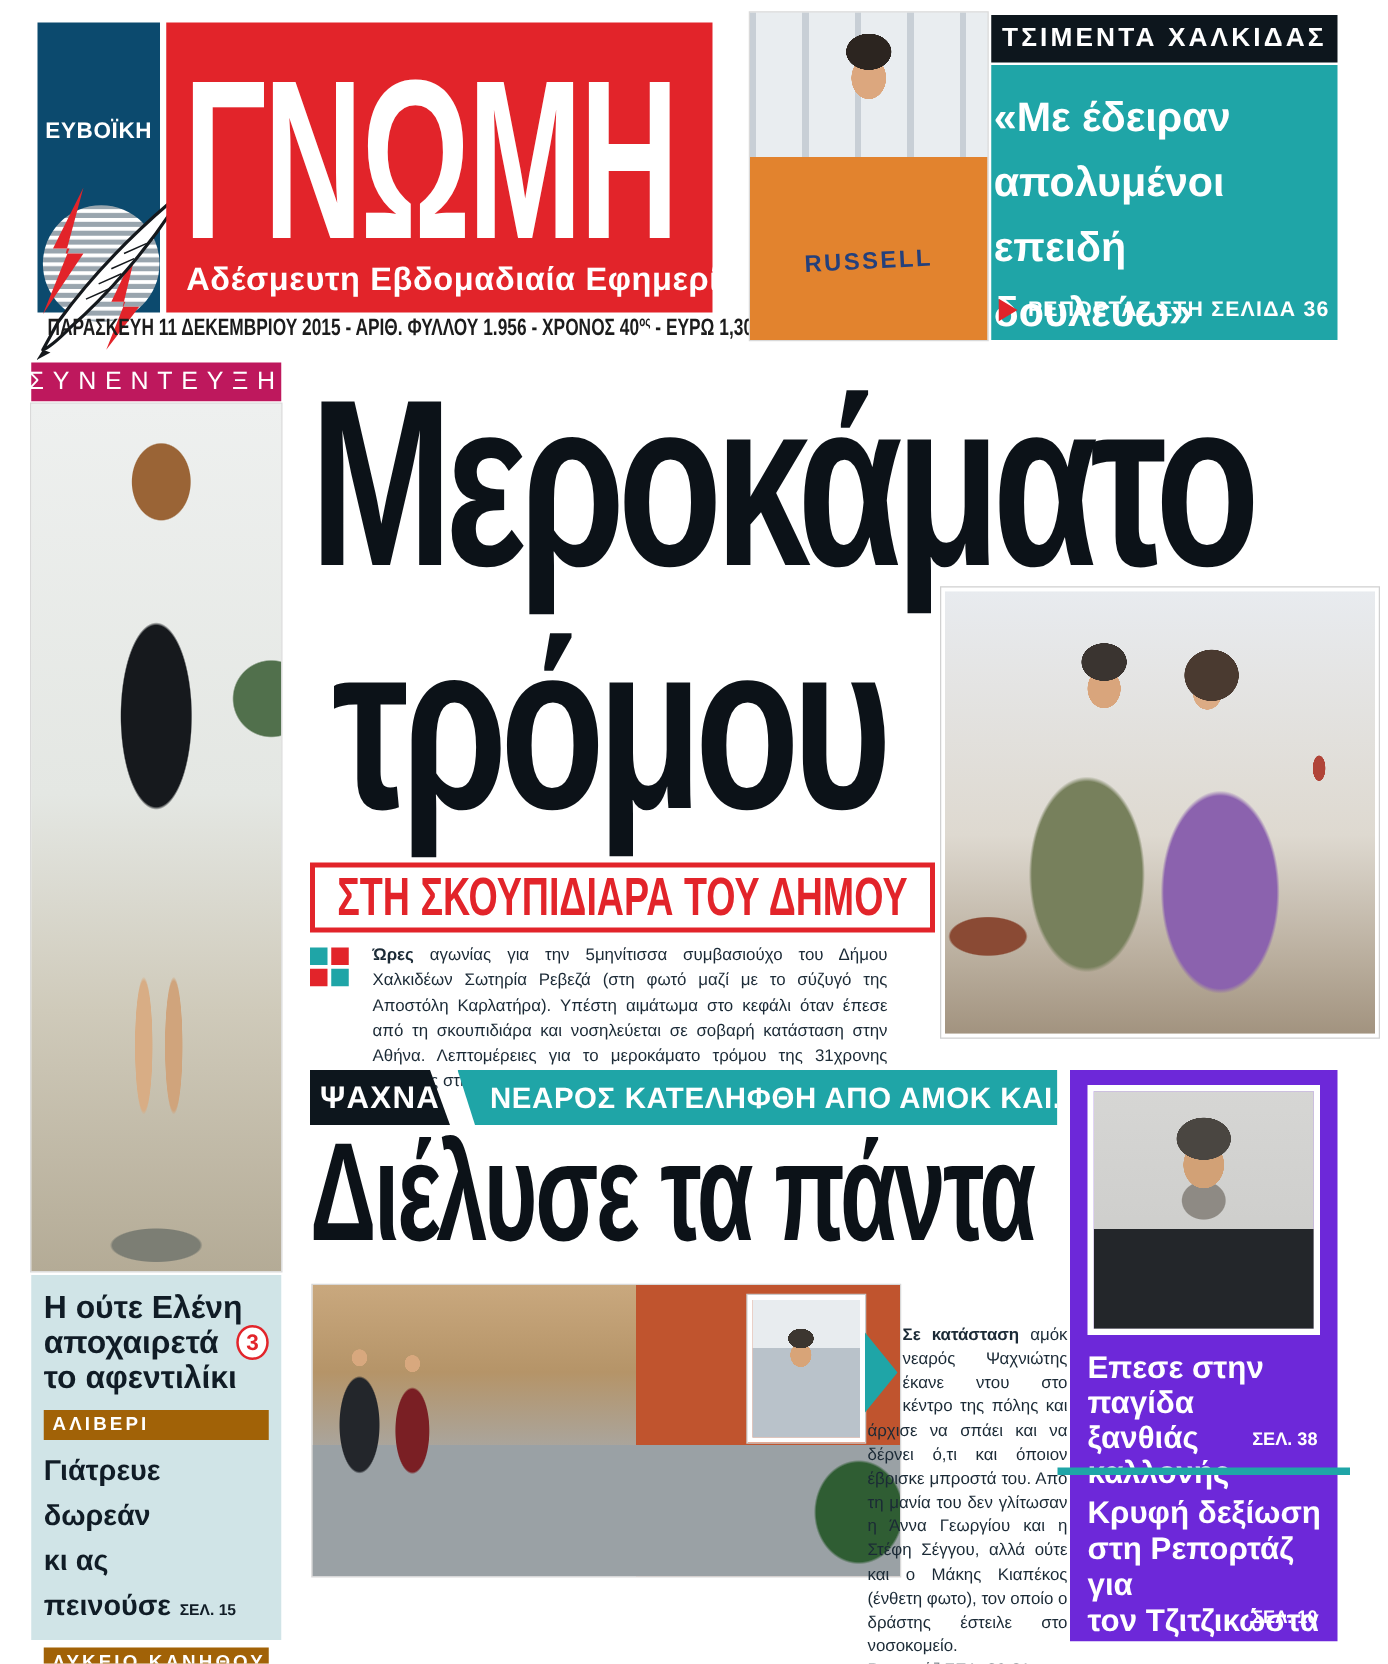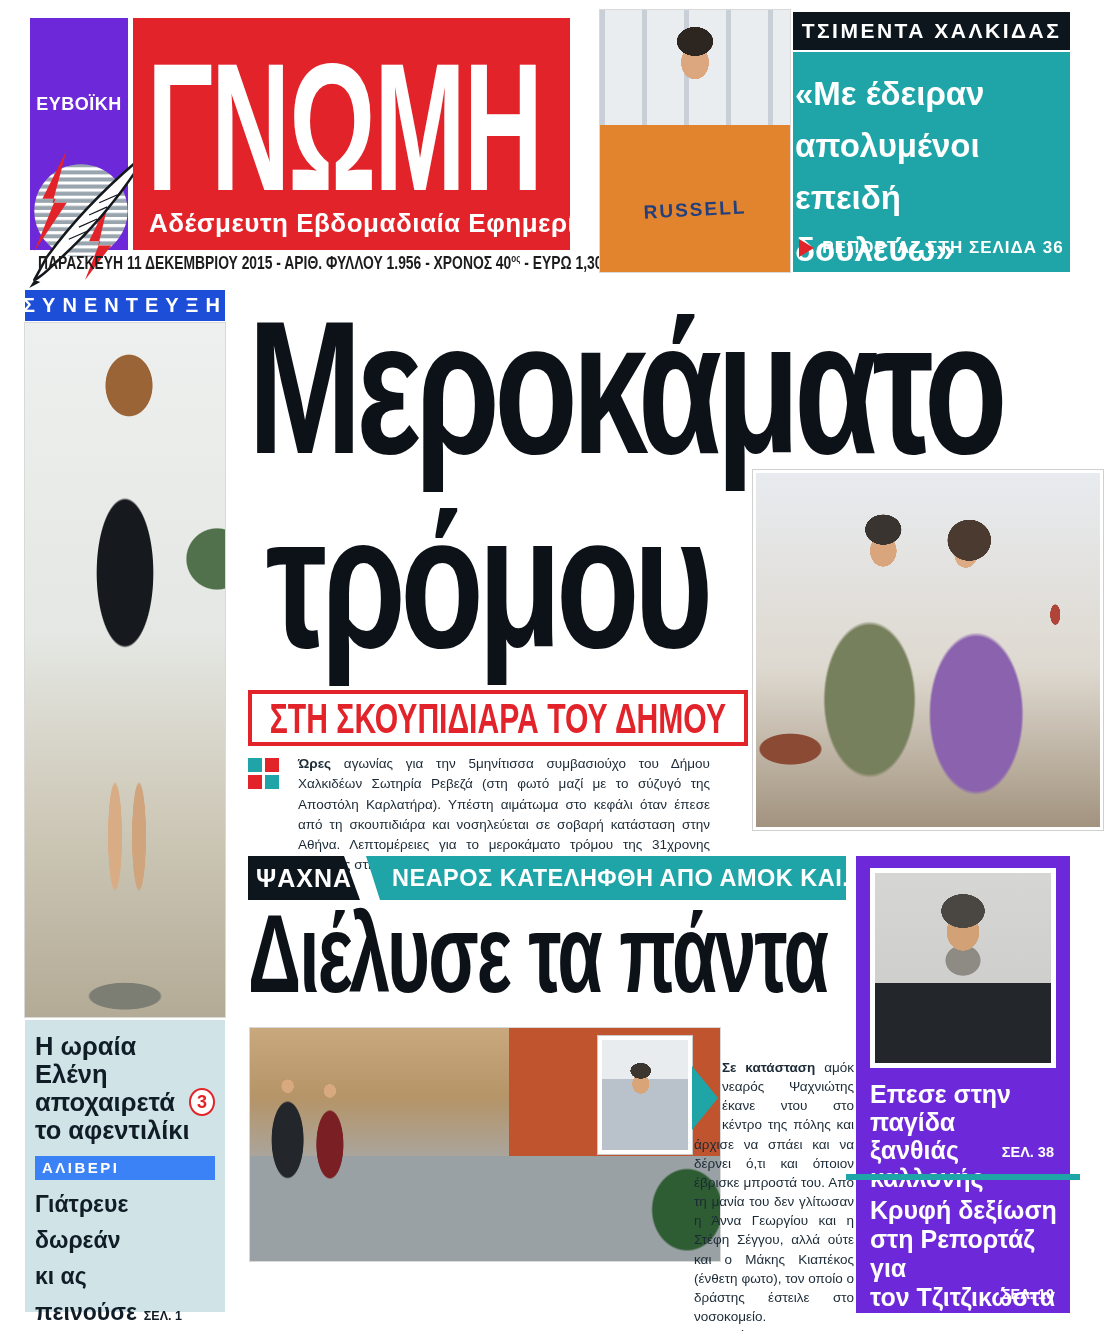--- a/index.html
+++ b/index.html
@@ -2,21 +2,21 @@
 <html><head>
 <meta charset="utf-8">
 <style>
   html,body{margin:0;padding:0;background:#ffffff;}
   .page{position:relative;width:1110px;height:1331px;background:#fff;overflow:hidden;
         font-family:"Liberation Sans",sans-serif;color:#12202c;}
   .abs{position:absolute;}
   .b{font-weight:bold;}
 
   
-  .brand-gray{left:30px;top:18px;width:98px;height:232px;background:#6d28d9;overflow:visible;}
+  .brand-gray{left:30px;top:18px;width:98px;height:232px;background:#0c4a6e;overflow:visible;}
   .region-label{position:absolute;left:0;top:76px;width:100%;text-align:center;color:#fff;
                 font-weight:bold;font-size:18px;letter-spacing:.5px;}
   .brand-logo{position:absolute;left:-2px;top:128px;width:112px;height:142px;overflow:visible;}
   .brand-red{left:133px;top:18px;width:437px;height:232px;background:#e2242a;}
   .brand-title{position:absolute;left:14px;top:20px;font-weight:bold;color:#fff;font-size:112px;
                line-height:1;letter-spacing:-2px;transform:scale(.98,1.62);transform-origin:left top;white-space:nowrap;}
   .brand-subtitle{position:absolute;left:16px;top:190px;width:410px;color:#fff;font-weight:bold;
                   font-size:26px;letter-spacing:.5px;white-space:nowrap;}
   .dateline{left:38px;top:252px;width:700px;font-weight:bold;font-size:19px;color:#1c1c1c;
             transform:scaleX(.73);transform-origin:left top;white-space:nowrap;}
@@ -38,42 +38,42 @@
   .tr-teal{left:793px;top:52px;width:277px;height:220px;background:#1fa5a7;}
   .tr-quote{position:absolute;left:2px;top:16px;width:273px;text-align:left;color:#fff;
             font-weight:bold;font-size:33px;line-height:52px;}
   .tr-report{position:absolute;left:0;top:186px;width:100%;display:flex;align-items:center;
              justify-content:center;gap:8px;}
   .tri-right-red{width:0;height:0;border-top:9px solid rgba(0,0,0,0);border-bottom:9px solid rgba(0,0,0,0);
                  border-left:15px solid #e2242a;}
   .tr-report-label{color:#fff;font-weight:bold;font-size:17px;letter-spacing:1px;white-space:nowrap;}
 
   
-  .iv-kicker{left:25px;top:290px;width:200px;height:31px;background:#1d4ed8;color:#fff;
-             display:flex;align-items:center;justify-content:center;font-weight:bold;
+  .iv-kicker{left:25px;top:290px;width:200px;height:31px;background:#be185d;color:#fff;
+             display:flex;align-items:center;justify-content:center;font-weight:normal;
              font-size:20px;letter-spacing:7px;}
   .photo-woman{left:25px;top:323px;width:200px;height:694px;outline:1px solid #d9d9d9;
     background:
       radial-gradient(ellipse 42px 55px at 52% 9%, #9a6436 55%, rgba(0,0,0,0) 57%),
       radial-gradient(ellipse 16px 20px at 52% 9.5%, #e0b08a 60%, rgba(0,0,0,0) 61%),
       radial-gradient(ellipse 48px 125px at 50% 36%, #16191d 58%, rgba(0,0,0,0) 60%),
       radial-gradient(ellipse 15px 115px at 45% 74%, #d8ad85 45%, rgba(0,0,0,0) 48%),
       radial-gradient(ellipse 15px 115px at 57% 74%, #d0a47c 45%, rgba(0,0,0,0) 48%),
       radial-gradient(ellipse 70px 26px at 50% 97%, #7c7e74 50%, rgba(0,0,0,0) 53%),
       radial-gradient(ellipse 60px 60px at 96% 34%, #51704c 50%, rgba(0,0,0,0) 52%),
       linear-gradient(180deg,#eef0ef 0%,#e4e7e3 45%,#cfcaba 70%,#b4ab96 100%);}
 
   .pale-panel{left:25px;top:1020px;width:200px;height:292px;background:#d0e4e7;
               padding:12px 10px;box-sizing:border-box;}
   .iv-headline{font-weight:bold;font-size:25.5px;line-height:28px;color:#101c26;}
   .iv-line2{display:flex;align-items:center;gap:14px;}
   .page-badge{width:28px;height:28px;border:2.5px solid #e2242a;border-radius:50%;background:#fff;
               color:#e2242a;font-weight:bold;font-size:18px;display:flex;align-items:center;
               justify-content:center;box-sizing:border-box;}
-  .brief-kicker{margin-top:12px;width:180px;height:24px;background:#3b82f6;color:#fff;
+  .brief-kicker{margin-top:12px;width:180px;height:24px;background:#a16207;color:#fff;
                 font-weight:bold;font-size:15px;letter-spacing:2.5px;line-height:24px;
                 padding-left:7px;box-sizing:border-box;white-space:nowrap;}
   .brief-headline{margin-top:6px;font-weight:bold;font-size:23px;line-height:36px;color:#101c26;}
   .brief-page{font-weight:bold;font-size:12.5px;margin-left:7px;letter-spacing:0;}
 
   
   .hl{font-weight:bold;color:#0c1218;line-height:1;white-space:nowrap;
       transform-origin:left top;}
   .hl1a{left:248px;top:292px;font-size:190px;letter-spacing:-8px;transform:scaleX(.72);}
   .hl1b{left:266px;top:486px;font-size:190px;letter-spacing:-8px;transform:scaleX(.72);}
@@ -192,32 +192,32 @@
       <span class="tri-right-red"></span>
       <span class="tr-report-label">ΡΕΠΟΡΤΑΖ ΣΤΗ ΣΕΛΙΔΑ 36</span>
     </div>
   </div>
 
   <div class="abs iv-kicker">ΣΥΝΕΝΤΕΥΞΗ</div>
   <div class="abs photo-woman"></div>
 
   <div class="abs pale-panel">
     <div class="iv-headline">
-      <div>Η ωραία Ελένη</div>
+      <div>Η ούτε Ελένη</div>
       <div class="iv-line2">
         <span>αποχαιρετά</span>
         <span class="page-badge">3</span>
       </div>
       <div>το αφεντιλίκι</div>
     </div>
 
     <div class="brief-kicker">ΑΛΙΒΕΡΙ</div>
     <div class="brief-headline">
       <div>Γιάτρευε δωρεάν</div>
-      <div><span>κι ας πεινούσε</span><span class="brief-page">ΣΕΛ. 1</span></div>
+      <div><span>κι ας πεινούσε</span><span class="brief-page">ΣΕΛ. 15</span></div>
     </div>
 
     <div class="brief-kicker">ΛΥΚΕΙΟ ΚΑΝΗΘΟΥ</div>
 
   </div>
 
   <div class="abs hl hl1a">Μεροκάματο</div>
   <div class="abs hl hl1b">τρόμου</div>
 
   <div class="abs photo-couple"></div>

